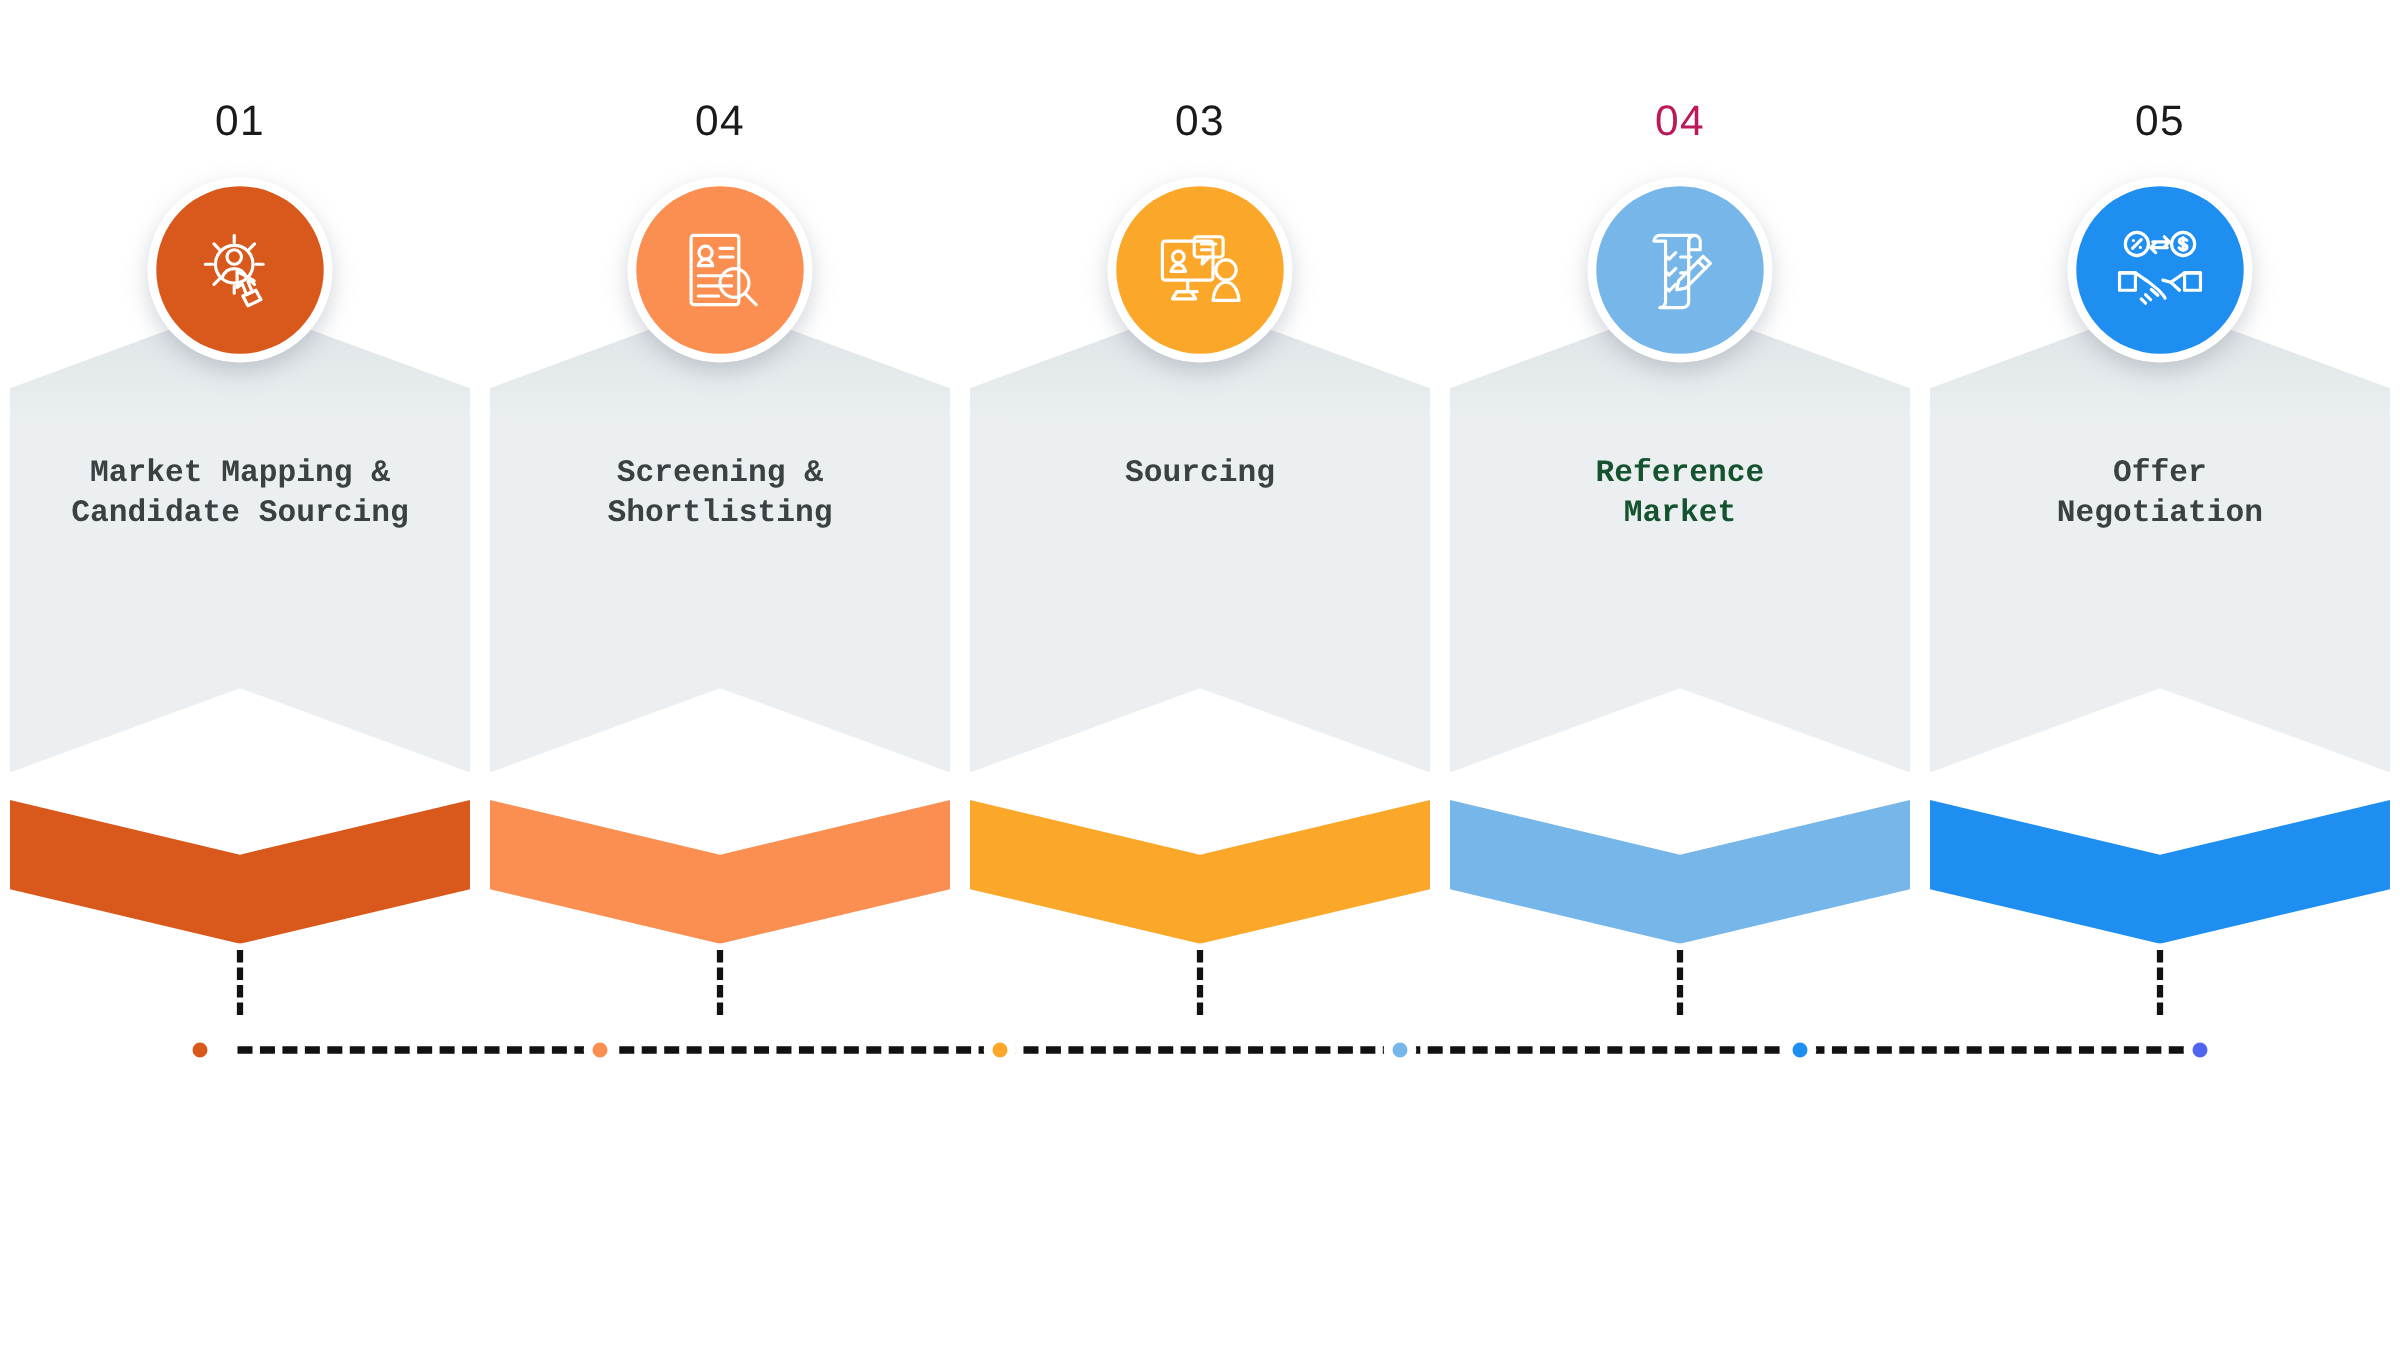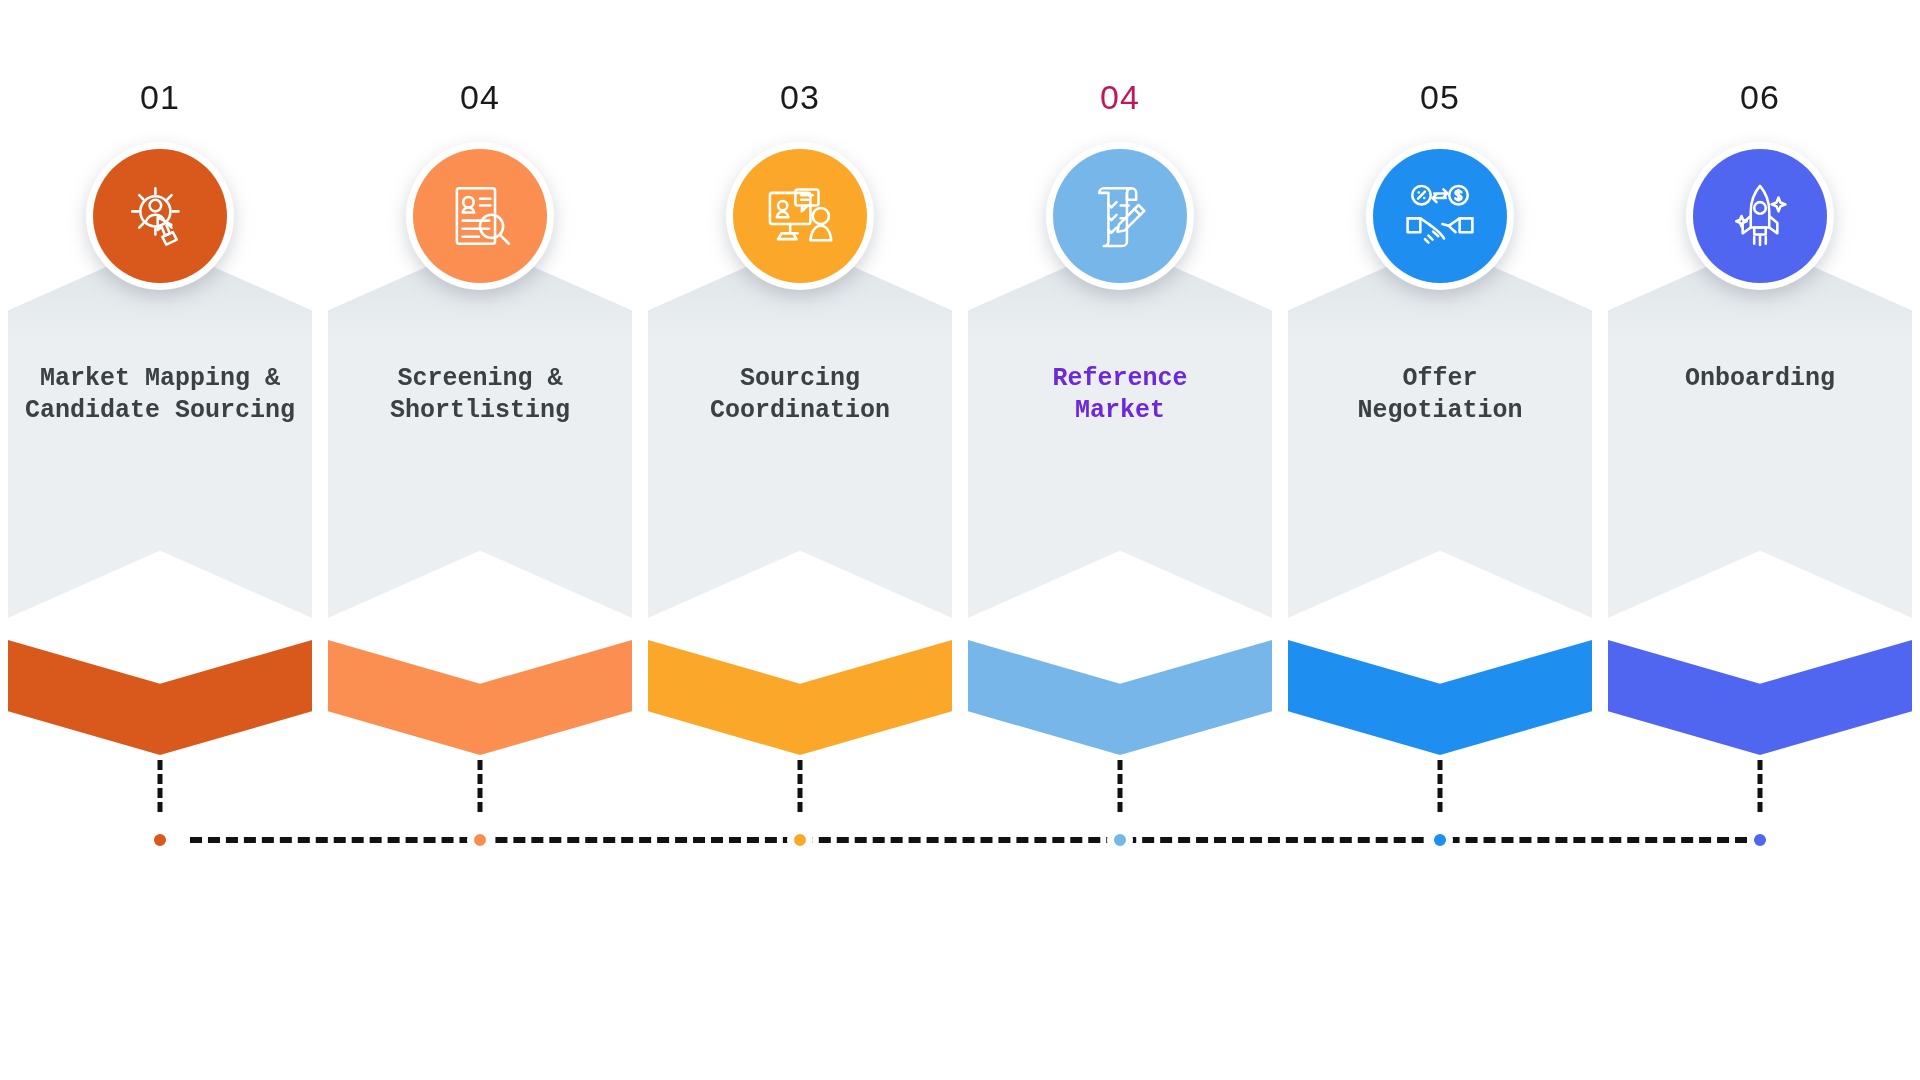--- a/index.html
+++ b/index.html
@@ -264,42 +264,41 @@
             <rect x="28" y="9" width="20" height="14" rx="2"></rect>
             <path d="M34 23l-.5 5 5-5"></path>
             <path d="M33 14h10M33 18h6"></path>
             <circle cx="50" cy="32" r="7"></circle>
             <path d="M41 53c.8-8 4.4-12.5 9-12.5S58.2 45 59 53z"></path>
           </svg>
         </div>
       </div>
       <div class="step-title" style="color: rgb(59, 64, 67);">
         <div>Sourcing</div>
-        <div>Coordination</div>
       </div>
       <div class="chevron" style="background-color: rgb(251, 168, 42);"></div>
       <div class="connector" style="border-left-color: rgb(17, 17, 17);"></div>
     </div>
 
     <div class="step">
       <div class="step-number" style="color: #be185d;">04</div>
       <div class="panel" style="background-color: rgb(235, 239, 241);"></div>
       <div class="circle-wrap">
         <div class="circle" style="background-color: rgb(118, 182, 232);">
           <svg viewBox="0 0 64 64" fill="none" stroke="#ffffff" stroke-width="2.2" stroke-linecap="round" stroke-linejoin="round">
             <path d="M14 12c0-2.2 1.8-4 4-4h24c-2.2 0-4 1.8-4 4v42a4 4 0 0 1-4 4H18a4 4 0 0 0 4-4V12z"></path>
             <path d="M42 8c2.2 0 4 1.8 4 4v6h-8v-6c0-2.2 1.8-4 4-4z"></path>
             <path d="M22 22l2.5 2.5L29 20M22 33l2.5 2.5L29 31M22 44l2.5 2.5L29 42"></path>
             <path d="M32.5 23h7M32.5 34h3"></path>
             <path d="M48 22.5l5 5L36 44.5l-6.2 1.2 1.2-6.2z"></path>
             <path d="M44.5 26l5 5"></path>
           </svg>
         </div>
       </div>
-      <div class="step-title" style="color: #6d28d9;">
+      <div class="step-title" style="color: #14532d;">
         <div>Reference</div>
         <div>Market</div>
       </div>
       <div class="chevron" style="background-color: rgb(118, 182, 232);"></div>
       <div class="connector" style="border-left-color: rgb(17, 17, 17);"></div>
     </div>
 
     <div class="step">
       <div class="step-number" style="color: rgb(26, 26, 26);">05</div>
       <div class="panel" style="background-color: rgb(235, 239, 241);"></div>
@@ -322,43 +321,20 @@
         </div>
       </div>
       <div class="step-title" style="color: rgb(59, 64, 67);">
         <div>Offer</div>
         <div>Negotiation</div>
       </div>
       <div class="chevron" style="background-color: rgb(30, 142, 240);"></div>
       <div class="connector" style="border-left-color: rgb(17, 17, 17);"></div>
     </div>
 
-    <div class="step">
-      <div class="step-number" style="color: rgb(26, 26, 26);">06</div>
-      <div class="panel" style="background-color: rgb(235, 239, 241);"></div>
-      <div class="circle-wrap">
-        <div class="circle" style="background-color: rgb(81, 102, 240);">
-          <svg viewBox="0 0 64 64" fill="none" stroke="#ffffff" stroke-width="2.2" stroke-linecap="round" stroke-linejoin="round">
-            <path d="M32 6c5 6 8 13.5 8 22v14H24V28c0-8.5 3-16 8-22z"></path>
-            <circle cx="32" cy="25" r="5"></circle>
-            <path d="M24 32l-7 6v9l7-5M40 32l7 6v9l-7-5"></path>
-            <path d="M27 42h10v6H27z"></path>
-            <path d="M32 48v9M27 50v6M37 50v6"></path>
-            <path d="M48 16l1.7 4.3L54 22l-4.3 1.7L48 28l-1.7-4.3L42 22l4.3-1.7z"></path>
-            <path d="M16 32l1.3 3.2L20.5 36.5l-3.2 1.3L16 41l-1.3-3.2L11.5 36.5l3.2-1.3z"></path>
-          </svg>
-        </div>
-      </div>
-      <div class="step-title" style="color: rgb(59, 64, 67);">
-        <div>Onboarding</div>
-        <div></div>
-      </div>
-      <div class="chevron" style="background-color: rgb(81, 102, 240);"></div>
-      <div class="connector" style="border-left-color: rgb(17, 17, 17);"></div>
-    </div>
 
   </div>
 
   <div class="timeline">
     <div class="timeline-line" style="border-top-color: rgb(17, 17, 17);"></div>
     <div class="timeline-dots">
       <div class="dot-slot">
         <div class="dot" style="background: rgb(217, 89, 28);"></div>
       </div>
       <div class="dot-slot">

